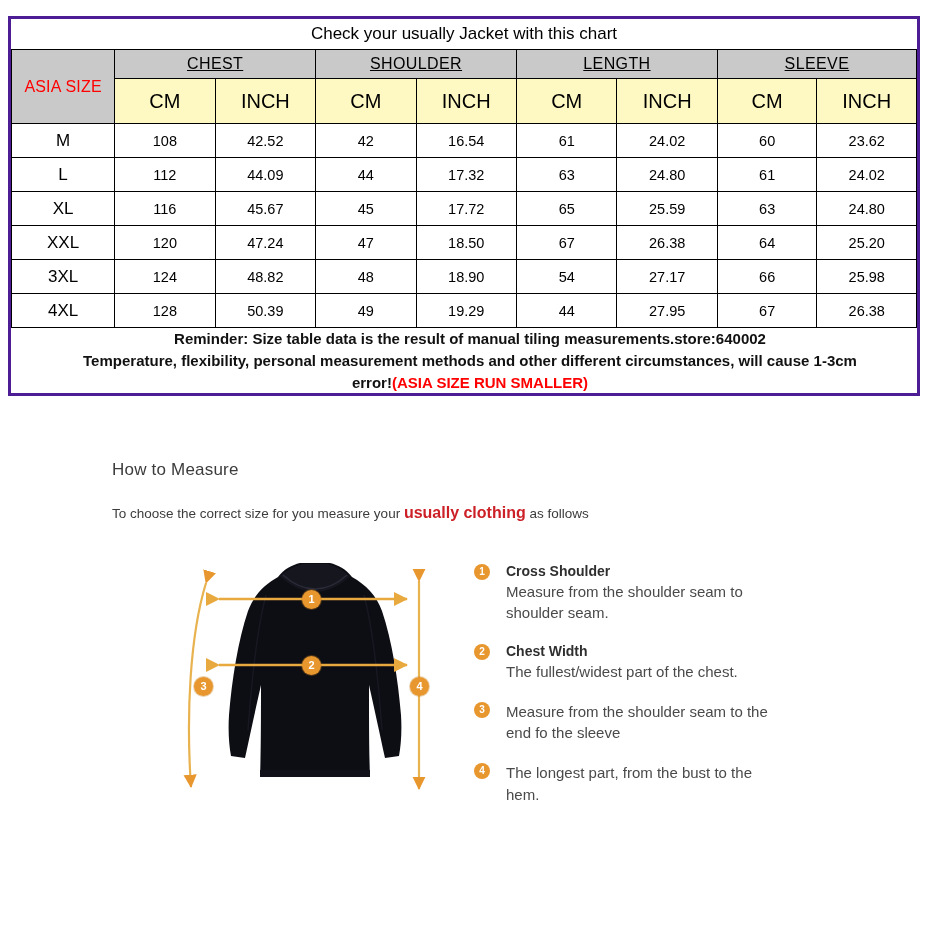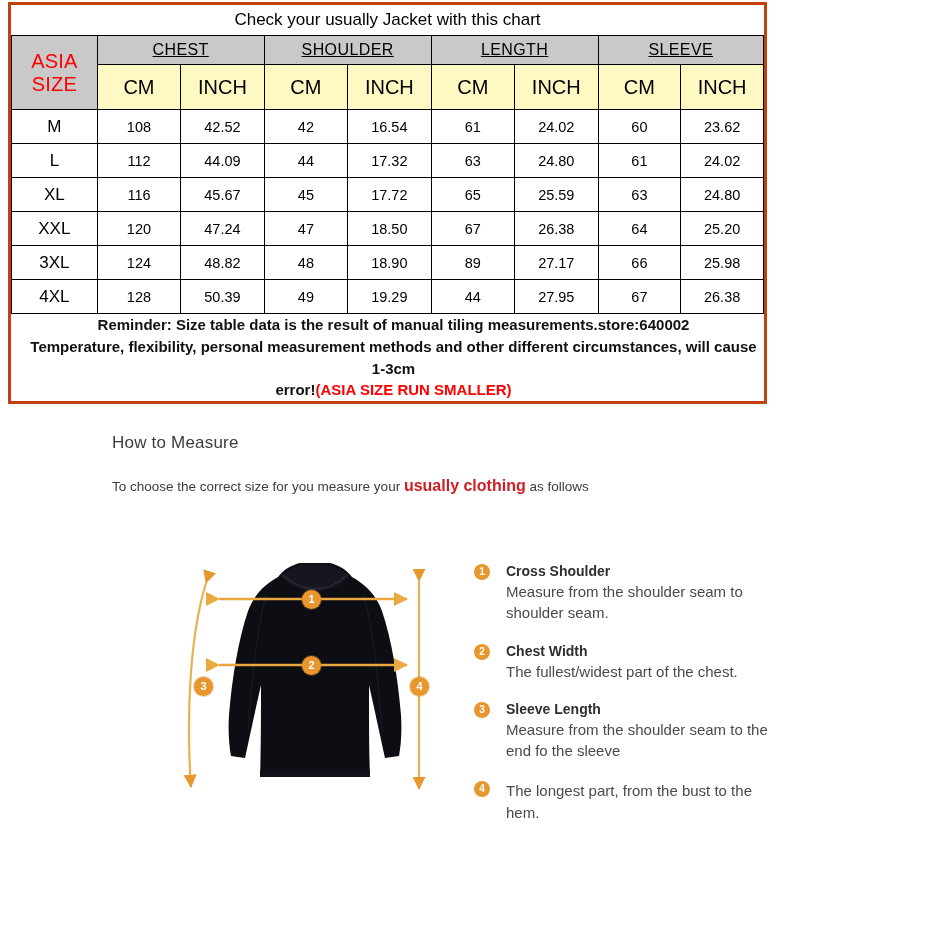--- a/index.html
+++ b/index.html
@@ -13,23 +13,23 @@
     font-family: "Liberation Sans", sans-serif;
     color: #000;
     overflow: hidden;
     position: relative;
   }
 
   
   .chart-wrap {
     position: absolute;
     left: 8px;
-    top: 2px;
-    width: 759px;
-    border: 3px solid #c2410c;
+    top: 16px;
+    width: 912px;
+    border: 3px solid #4c1d95;
     box-sizing: border-box;
     background: #fff;
   }
   table.size-table {
     border-collapse: collapse;
     width: 100%;
     table-layout: fixed;
   }
   table.size-table td, table.size-table th {
     border: 1px solid #000;
@@ -55,21 +55,21 @@
   }
   .hdr-sub {
     background: #fef9c3;
     font-size: 20px;
     height: 44px;
   }
   .asia-cell {
     background: #c9c9c9;
     color: #ff0000;
     font-weight: bold;
-    font-size: 20px;
+    font-size: 16px;
     letter-spacing: .2px;
   }
   .sizecol {
     font-weight: bold;
     font-size: 17px;
     background: #fff;
     height: 33px;
   }
   .val {
     font-size: 14.5px;
@@ -91,21 +91,21 @@
     margin-left: 12px;
   }
   .note-red {
     color: #ff0000;
   }
 
   
   .howto {
     position: absolute;
     left: 112px;
-    top: 433px;
+    top: 460px;
     width: 700px;
   }
   .howto-title {
     font-size: 17px;
     color: #3c3c3c;
     letter-spacing: .2px;
   }
   .howto-sub {
     margin-top: 24px;
     font-size: 13.5px;
@@ -260,21 +260,21 @@
         <td class="val">26.38</td>
         <td class="val">64</td>
         <td class="val">25.20</td>
       </tr>
       <tr>
         <td class="sizecol">3XL</td>
         <td class="val">124</td>
         <td class="val">48.82</td>
         <td class="val">48</td>
         <td class="val">18.90</td>
-        <td class="val">89</td>
+        <td class="val">54</td>
         <td class="val">27.17</td>
         <td class="val">66</td>
         <td class="val">25.98</td>
       </tr>
       <tr>
         <td class="sizecol">4XL</td>
         <td class="val">128</td>
         <td class="val">50.39</td>
         <td class="val">49</td>
         <td class="val">19.29</td>
@@ -361,20 +361,19 @@
     <div class="legend-title">Cross Shoulder</div>
     <div class="legend-desc">Measure from the shoulder seam to shoulder seam.</div>
   </div>
   <div class="legend-item">
     <div class="legend-badge">2</div>
     <div class="legend-title">Chest Width</div>
     <div class="legend-desc">The fullest/widest part of the chest.</div>
   </div>
   <div class="legend-item">
     <div class="legend-badge">3</div>
-    <div class="legend-title">Sleeve Length</div>
     <div class="legend-desc">Measure from the shoulder seam to the end fo the sleeve</div>
   </div>
   <div class="legend-item">
     <div class="legend-badge">4</div>
     <div class="legend-desc">The longest part, from the bust to the hem.</div>
   </div>
 </div>
 
 </body></html>

